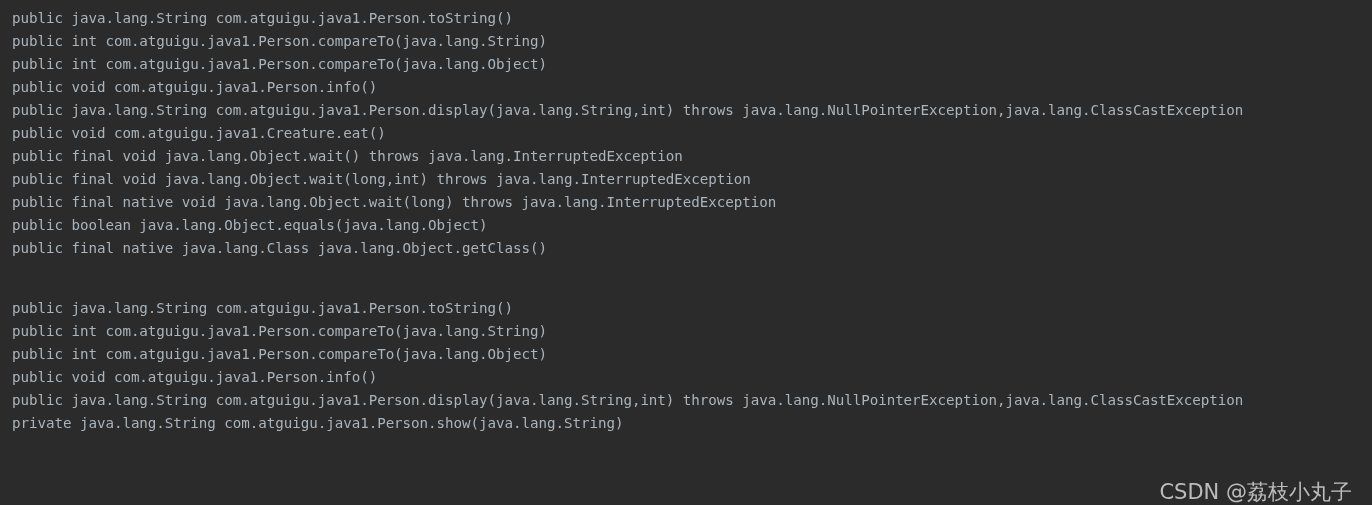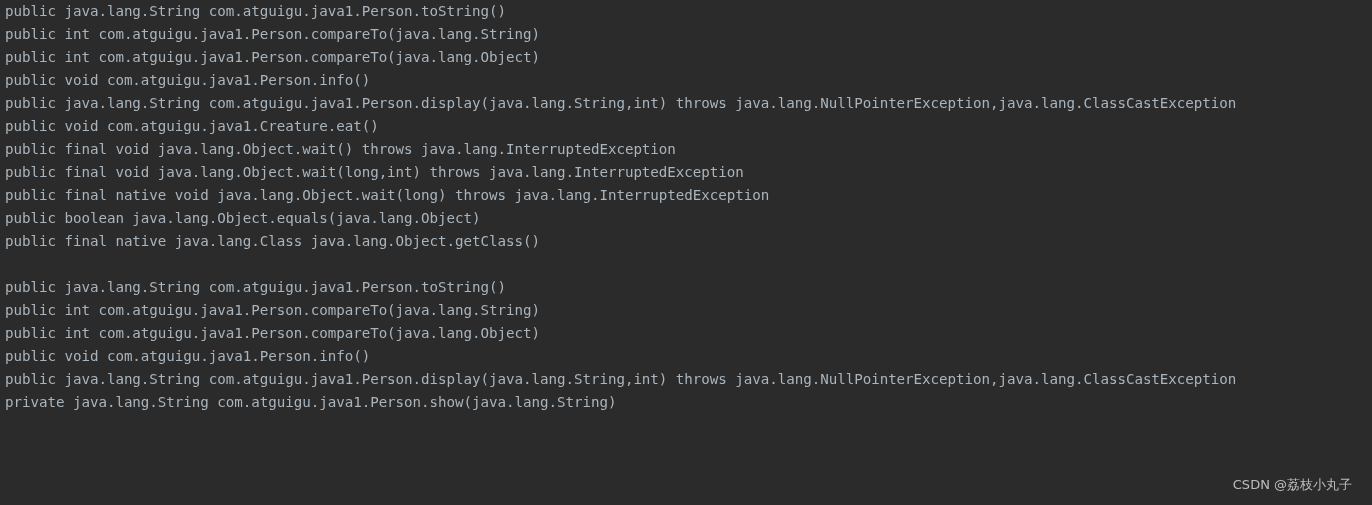--- a/index.html
+++ b/index.html
@@ -16,42 +16,42 @@
   }
   #console {
     position: relative;
     width: 1372px;
     height: 505px;
     background: #2b2b2b;
     box-sizing: border-box;
     padding: 0px 0 0 5px;
   }
   .code-block {
-    margin: 0;
+    margin: 7px;
     padding: 0;
   }
   .code-line {
     font-family: "DejaVu Sans Mono", "Liberation Mono", monospace;
     font-size: 14.2px;
     line-height: 23px;
     height: 23px;
     color: #a9b4bd;
     white-space: pre;
     letter-spacing: -0.05px;
   }
   .code-line.blank {
     height: 23px;
   }
   #watermark {
     position: absolute;
     right: 20px;
     bottom: 10px;
     color: #c9c9c9;
     font-family: "DejaVu Sans", "Liberation Sans", sans-serif;
-    font-size: 13px;
+    font-size: 21px;
     line-height: 20px;
     white-space: pre;
     opacity: 0.92;
   }
 </style>
 </head>
 <body>
 
 <div id="console">
 

